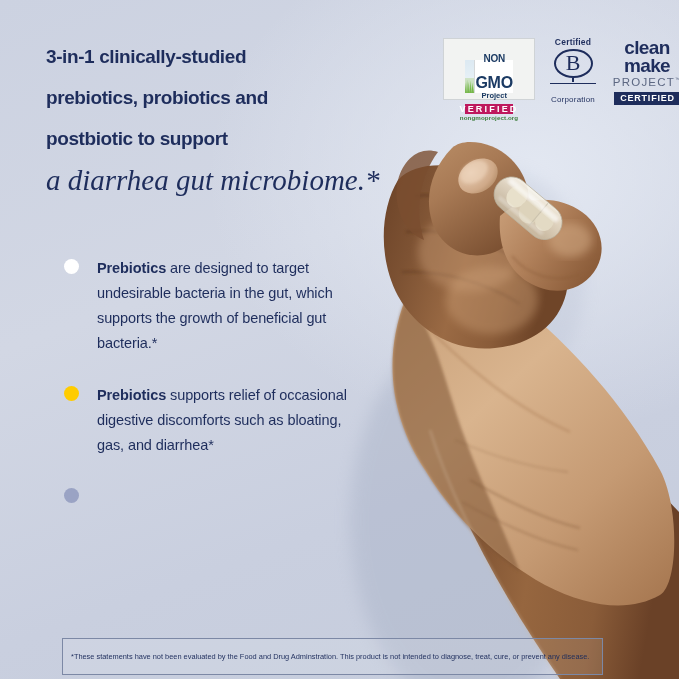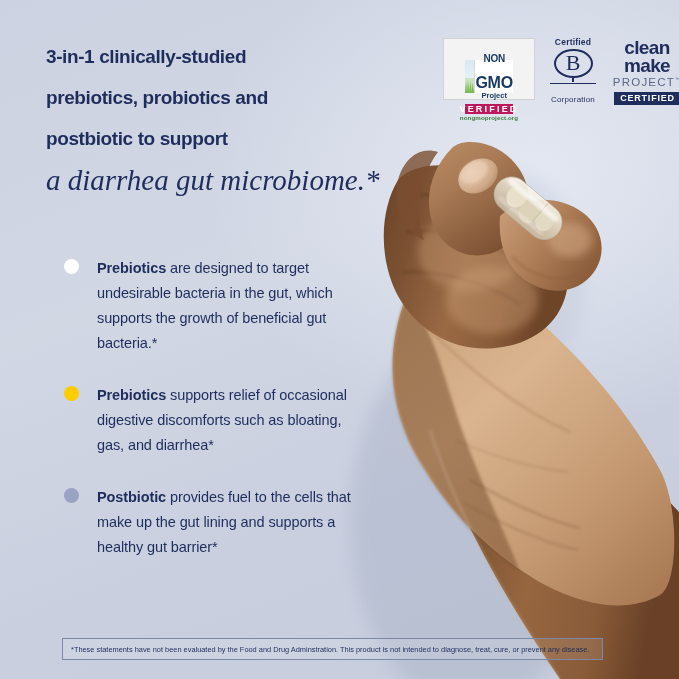--- a/index.html
+++ b/index.html
@@ -267,21 +267,21 @@
   .bullet-lead {
     font-weight: 700;
   }
 
   
   #footer-box {
     position: absolute;
     left: 62px;
     top: 638px;
     width: 541px;
-    height: 22px;
+    height: 37px;
     border: 1px solid #7c88a5;
     box-sizing: border-box;
     display: flex;
     align-items: center;
     padding-left: 8px;
     background: rgba(255,255,255,0.10);
   }
   #footer-text {
     font-size: 7.4px;
     color: #1e2d5c;
@@ -498,21 +498,20 @@
       <div class="bullet-text"><span class="bullet-lead">Prebiotics</span><span> are designed to target undesirable bacteria in the gut, which supports the growth of beneficial gut bacteria.*</span></div>
     </div>
 
     <div class="bullet">
       <div class="bullet-dot" style="background:#ffcc00"></div>
       <div class="bullet-text"><span class="bullet-lead">Prebiotics</span><span> supports relief of occasional digestive discomforts such as bloating, gas, and  diarrhea*</span></div>
     </div>
 
     <div class="bullet">
       <div class="bullet-dot" style="background:#9aa3c4"></div>
-      <div class="bullet-text"><span class="bullet-lead">Postbiotic</span><span> provides fuel to the cells that make up the gut lining and supports a healthy gut barrier*</span></div>
     </div>
   </div>
 
   <div id="footer-box">
     <div id="footer-text">*These statements have not been evaluated by the Food and Drug Adminstration. This product is not intended to diagnose, treat, cure, or prevent any disease.</div>
   </div>
 
 </div>
 
 </body></html>

